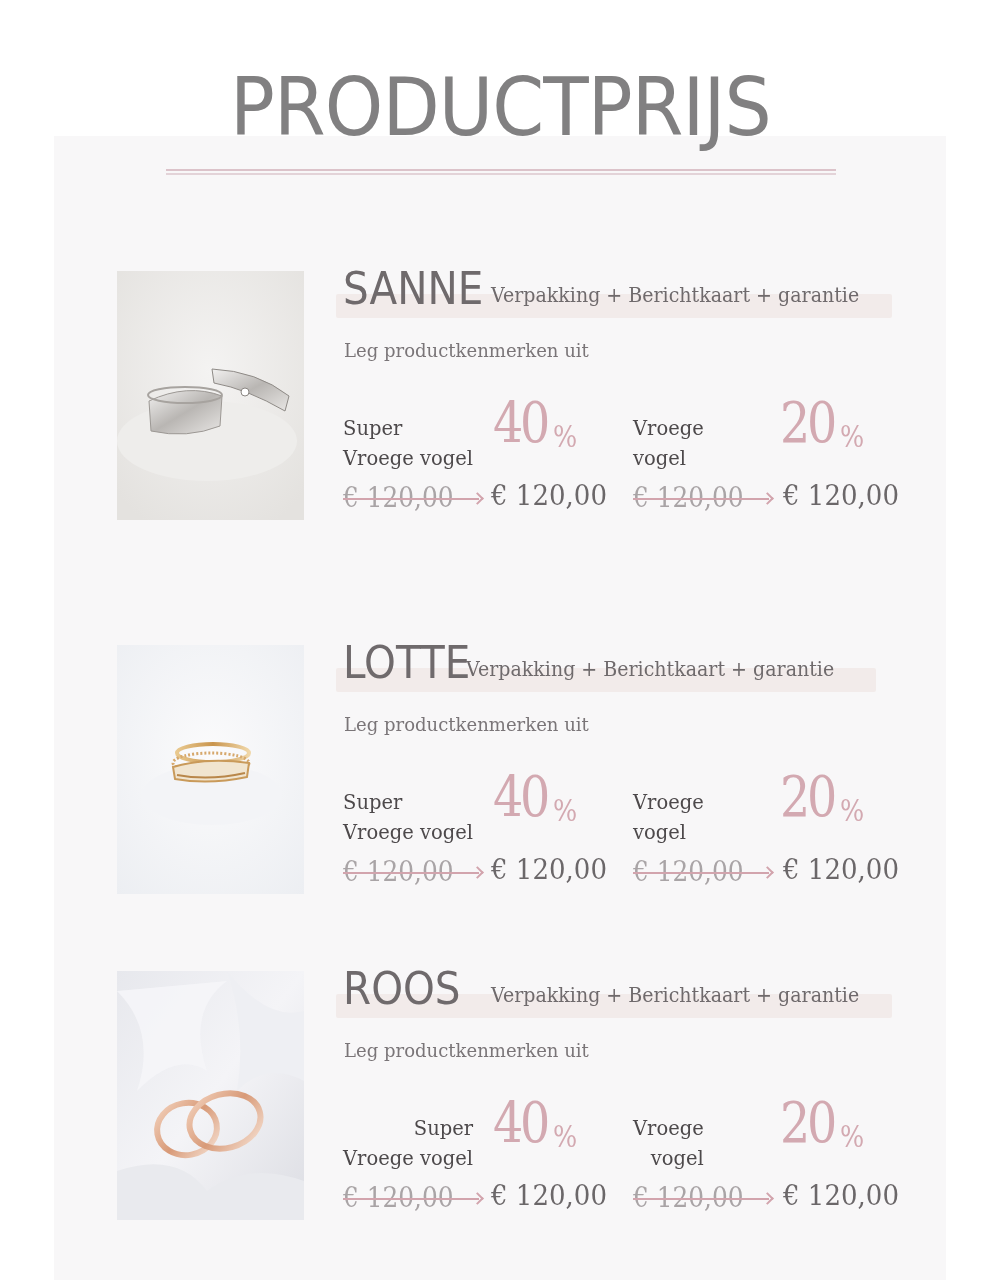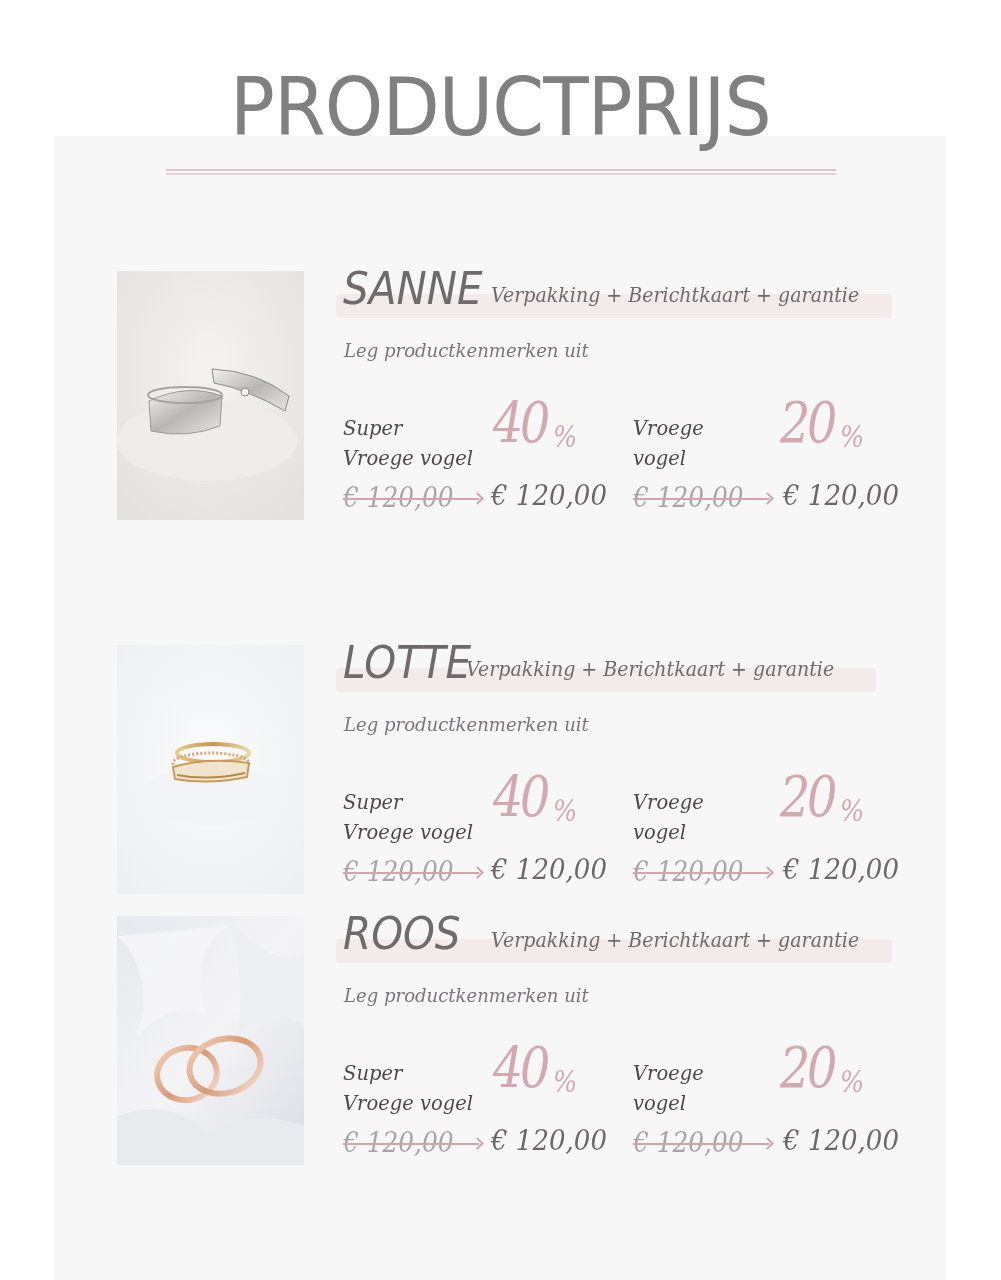--- a/index.html
+++ b/index.html
@@ -14,21 +14,21 @@
       position: absolute; left: 0; top: 68px; width: 1001px; text-align: center;
       font-family: "DejaVu Sans", sans-serif; font-weight: normal;
       font-size: 80px; letter-spacing: -1px; color: #818081; line-height: 1;
       transform: scaleX(0.93);
     }
     .title-rule {
       position: absolute; left: 166px; top: 169px; width: 670px; height: 6px;
       border-top: 2px solid #dcc3ca; border-bottom: 2px solid #e3d3d8;
     }
 
-    .product { position: absolute; left: 117px; width: 800px; height: 250px; font-style: italic; }
+    .product { position: absolute; left: 117px; width: 800px; height: 250px; }
     .product .photo {
       position: absolute; left: 0; top: 0; width: 187px; height: 249px; overflow: hidden;
     }
     .product .photo svg { display: block; width: 187px; height: 249px; }
 
     .highlight-bar {
       position: absolute; left: 219px; top: 23px; width: 556px; height: 24px;
       background: #f2ebea; border-radius: 2px;
     }
     .product-name {
@@ -180,21 +180,21 @@
 vogel</div>
     <div class="pct" style="left:147px;">20</div>
     <div class="pct-sign" style="left:207px;">%</div>
     <div class="old-price">€ 120,00</div>
     <div class="strike"></div>
     <div class="arrow-head"></div>
     <div class="new-price" style="left:150px;">€ 120,00</div>
   </div>
 </section>
 
-<section class="product" style="top:916px;">
+<section class="product" style="top:971px;text-align:right;">
   <div class="photo">
     <svg viewBox="0 0 187 249" xmlns="http://www.w3.org/2000/svg">
       <defs>
         <linearGradient id="bg3" x1="0" y1="0" x2="1" y2="1">
           <stop offset="0%" stop-color="#e7e8ed"></stop>
           <stop offset="50%" stop-color="#f4f4f7"></stop>
           <stop offset="100%" stop-color="#dcdde3"></stop>
         </linearGradient>
         <linearGradient id="rose3" x1="0" y1="0" x2="1" y2="1">
           <stop offset="0%" stop-color="#f3d2bd"></stop>

